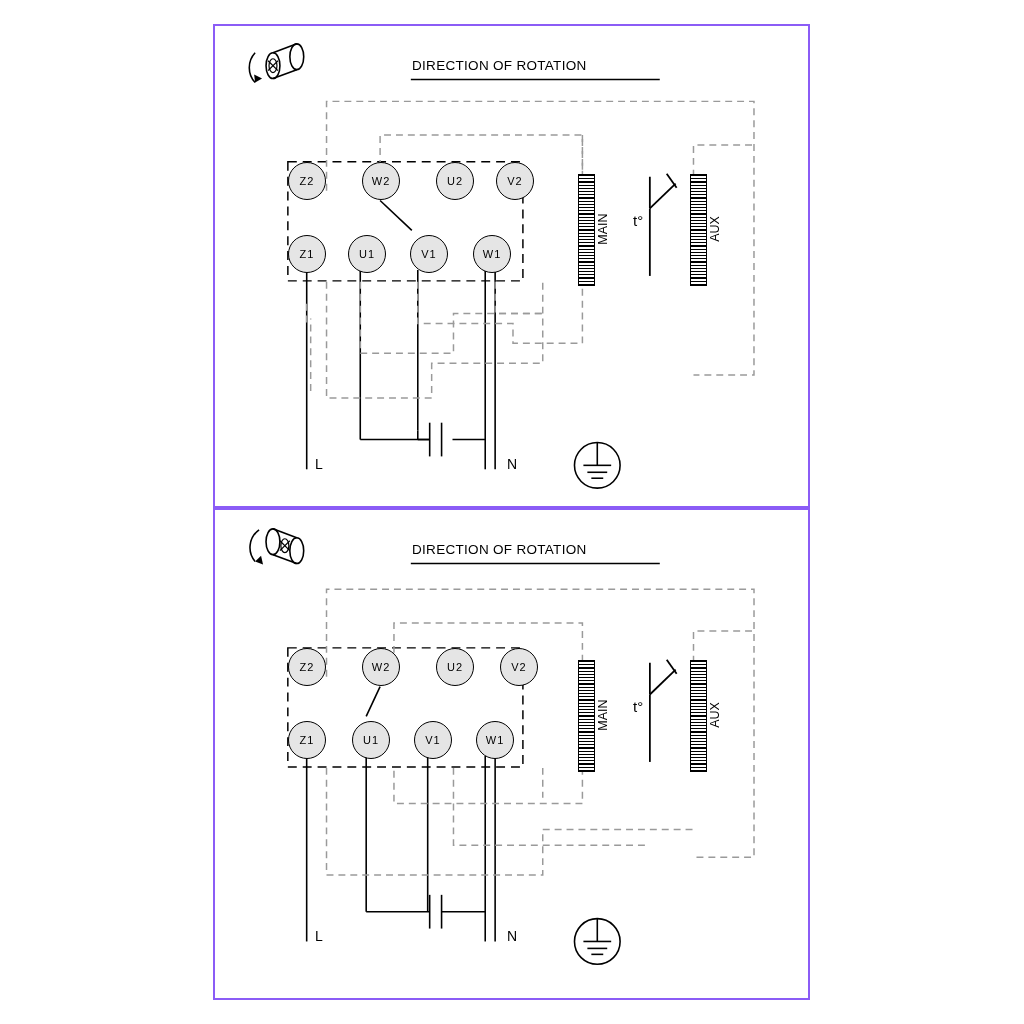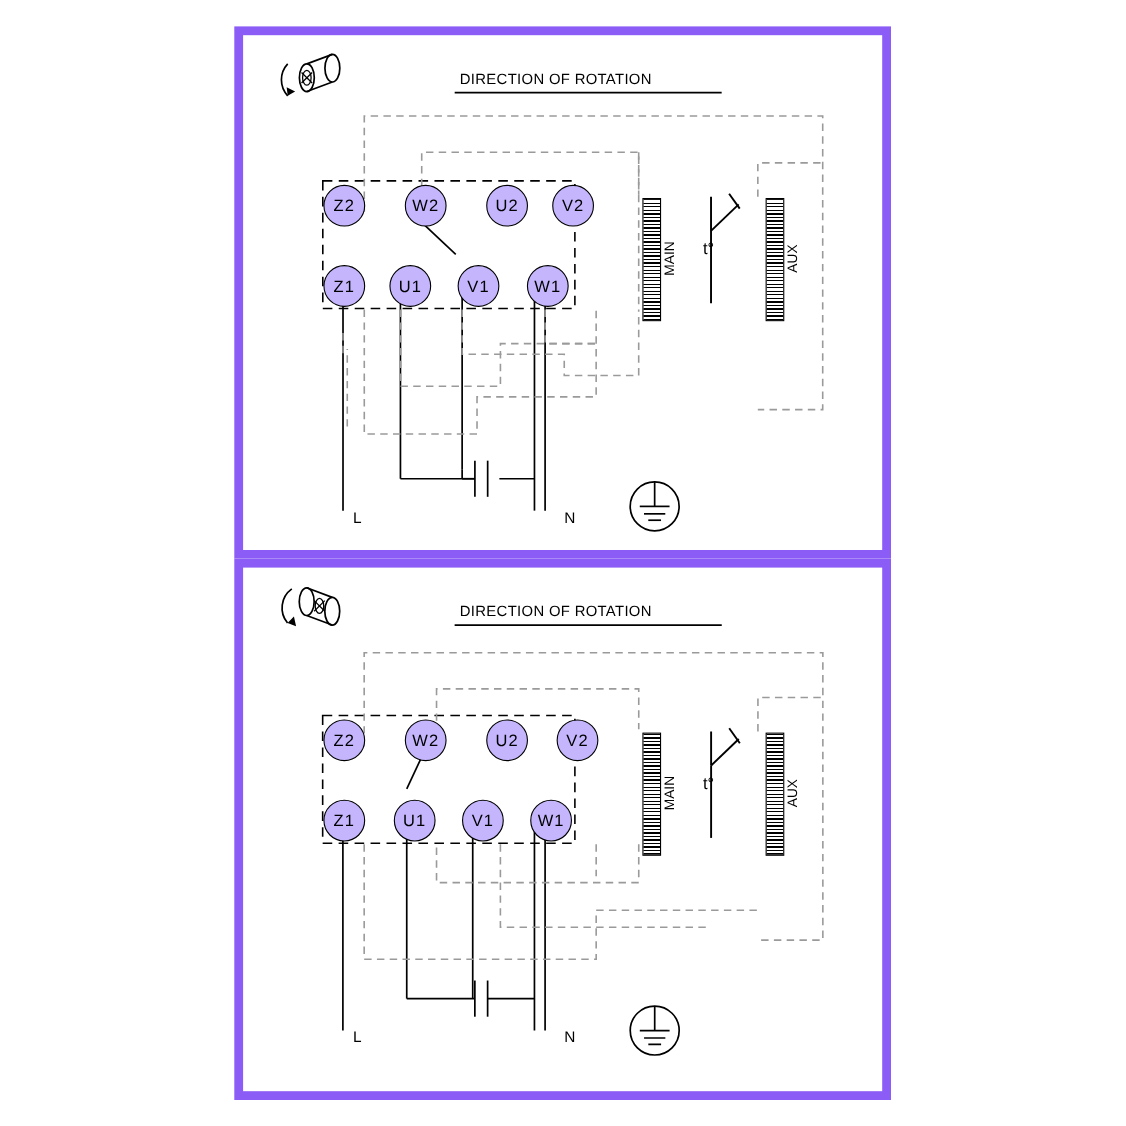--- a/index.html
+++ b/index.html
@@ -10,21 +10,21 @@
   }
   #root {
     position: relative;
     width: 1024px;
     height: 1024px;
     background: #ffffff;
     overflow: hidden;
   }
   .panel {
     position: absolute;
-    border: 8px solid #8b5cf6;
+    border: 2px solid #8b5cf6;
     background: #fff;
     box-sizing: border-box;
   }
   .panel-top { left: 213px; top: 24px; width: 597px; height: 484px; }
   .panel-bottom { left: 213px; top: 508px; width: 597px; height: 492px; }
 
   .svg-layer {
     position: absolute;
     left: 0;
     top: 0;
@@ -40,26 +40,26 @@
     color: #000;
     white-space: nowrap;
   }
 
   .term {
     position: absolute;
     width: 38px;
     height: 38px;
     border: 1.6px solid #000;
     border-radius: 50%;
-    background: #c4b5fd;
+    background: #e5e5e5;
     box-sizing: border-box;
     display: flex;
     align-items: center;
     justify-content: center;
-    font-size: 15px;
+    font-size: 11px;
     letter-spacing: 1px;
     color: #000;
   }
 
   .coil {
     position: absolute;
     width: 17px;
     border: 1.4px solid #000;
     box-sizing: border-box;
     background:

